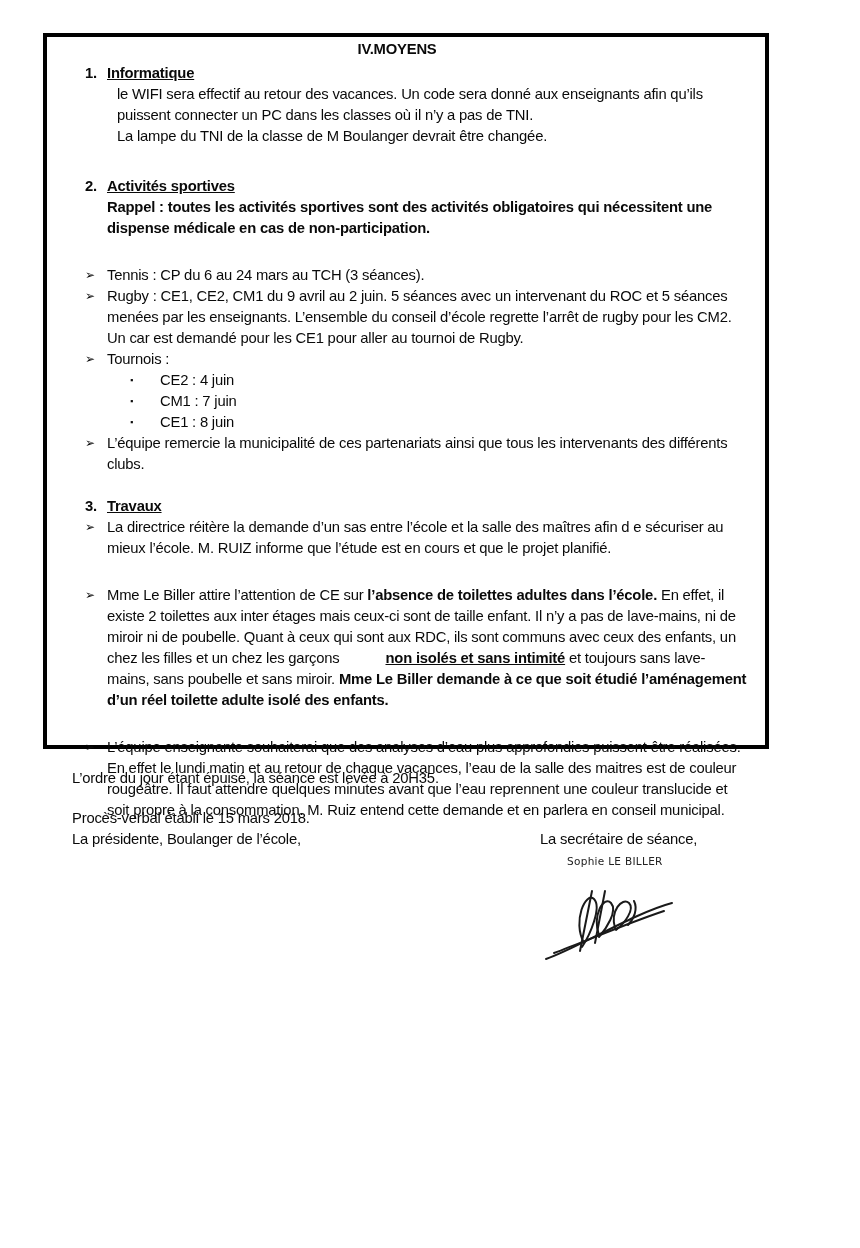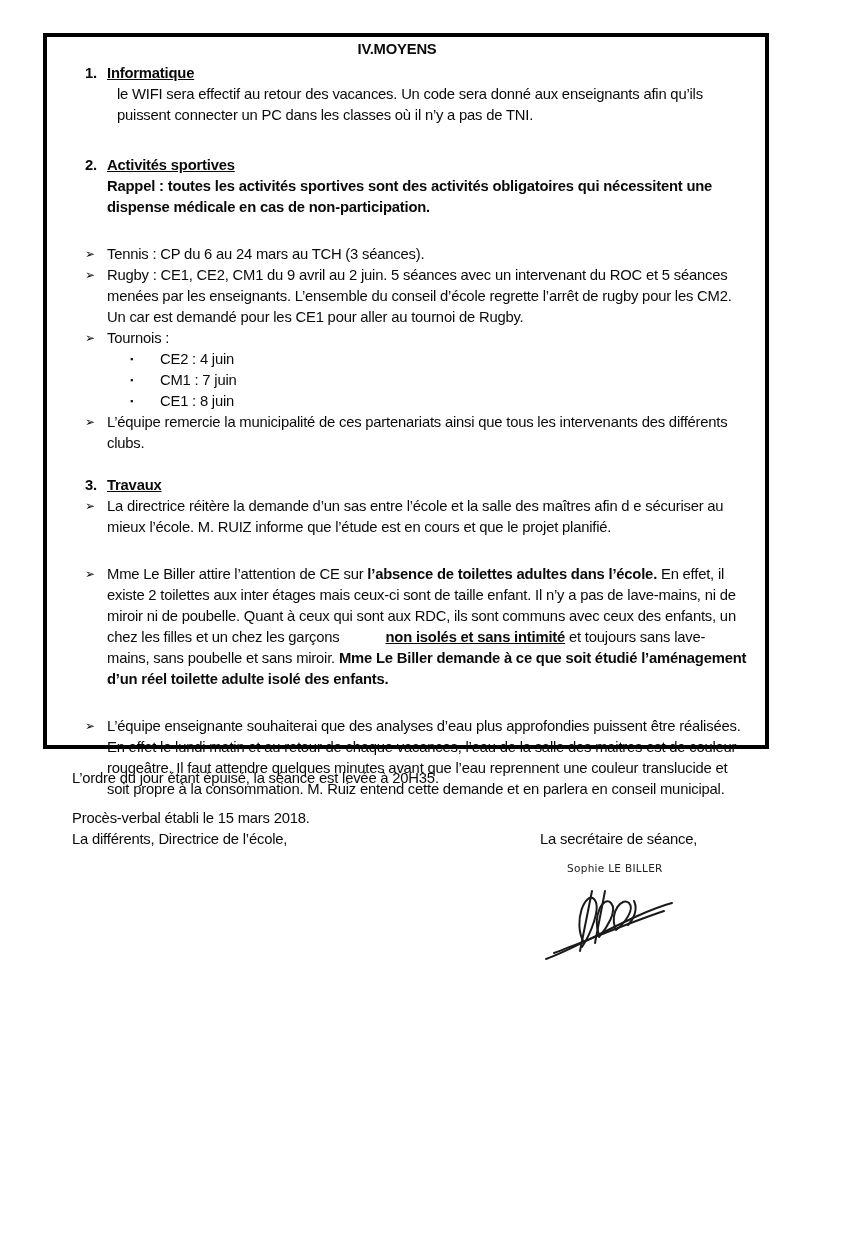--- a/index.html
+++ b/index.html
@@ -55,41 +55,42 @@
     width: 760px;
   }
   .closing p { margin: 0; }
   .closing .spacer { height: 19px; }
   .sig-row { position: relative; margin-top: 0; height: 210px; }
   .sig-left { position: absolute; left: 0; top: 0; }
   .sig-right-label { position: absolute; left: 468px; top: 0; }
   .sig-name {
     position: absolute;
     left: 495px;
-    top: 29px;
+    top: 22px;
     font-family: "DejaVu Sans", sans-serif;
     font-size: 10.5px;
     letter-spacing: 0.3px;
     color: #222;
   }
   .sig-svg { position: absolute; left: 470px; top: 50px; }
 </style>
 </head>
 <body>
 
 <div class="page">
 
   <section class="doc-box">
     <h1 class="doc-title">IV.MOYENS</h1>
 
     <div class="numbered-row mt-sm">
       <span class="num">1.</span>
       <span class="heading">Informatique</span>
     </div>
     <p class="body-para">le WIFI sera effectif au retour des vacances. Un code sera donné aux enseignants afin qu’ils puissent connecter un PC dans les classes où il n’y a pas de TNI.</p>
+    <p class="body-para">La lampe du TNI de la classe de M Boulanger devrait être changée.</p>
 
     <div class="numbered-row mt-sec">
       <span class="num">2.</span>
       <span class="heading">Activités sportives</span>
     </div>
     <p class="body-para rappel bold">Rappel : toutes les activités sportives sont des activités obligatoires qui nécessitent une dispense médicale en cas de non-participation.</p>
 
     <div class="bullet mt-lg">
       <span class="marker">➢</span>
       <span class="bullet-text">Tennis : CP du 6 au 24 mars au TCH (3 séances).</span>
@@ -136,21 +137,21 @@
       <span class="bullet-text">L’équipe enseignante souhaiterai que des analyses d’eau plus approfondies puissent être réalisées. En effet le lundi matin et au retour de chaque vacances, l’eau de la salle des maitres est de couleur rougeâtre. Il faut attendre quelques minutes avant que l’eau reprennent une couleur translucide et soit propre à la consommation. M. Ruiz entend cette demande et en parlera en conseil municipal.</span>
     </div>
   </section>
 
   <div class="closing">
     <p>L’ordre du jour étant épuisé, la séance est levée à 20H35.</p>
     <div class="spacer"></div>
     <p>Procès-verbal établi le 15 mars 2018.</p>
 
     <div class="sig-row">
-      <span class="sig-left">La différents, Directrice de l’école,</span>
+      <span class="sig-left">La présidente, Boulanger de l’école,</span>
       <span class="sig-right-label">La secrétaire de séance,</span>
       <span class="sig-name">Sophie LE BILLER</span>
       <svg class="sig-svg" width="135" height="90" viewBox="0 0 135 90">
         <g fill="none" stroke="#1a1a1a" stroke-width="2" stroke-linecap="round">
           <path d="M4,80 C34,70 92,34 130,24"></path>
           <path d="M12,74 C44,62 86,44 122,32"></path>
           <path d="M42,64 C30,42 44,12 52,20 C60,28 48,56 40,68"></path>
           <path d="M57,56 C50,36 62,16 69,24 C76,32 64,50 57,58"></path>
           <path d="M73,49 C68,32 80,18 87,24 C93,30 83,44 74,51"></path>
           <path d="M50,12 L38,72"></path>

